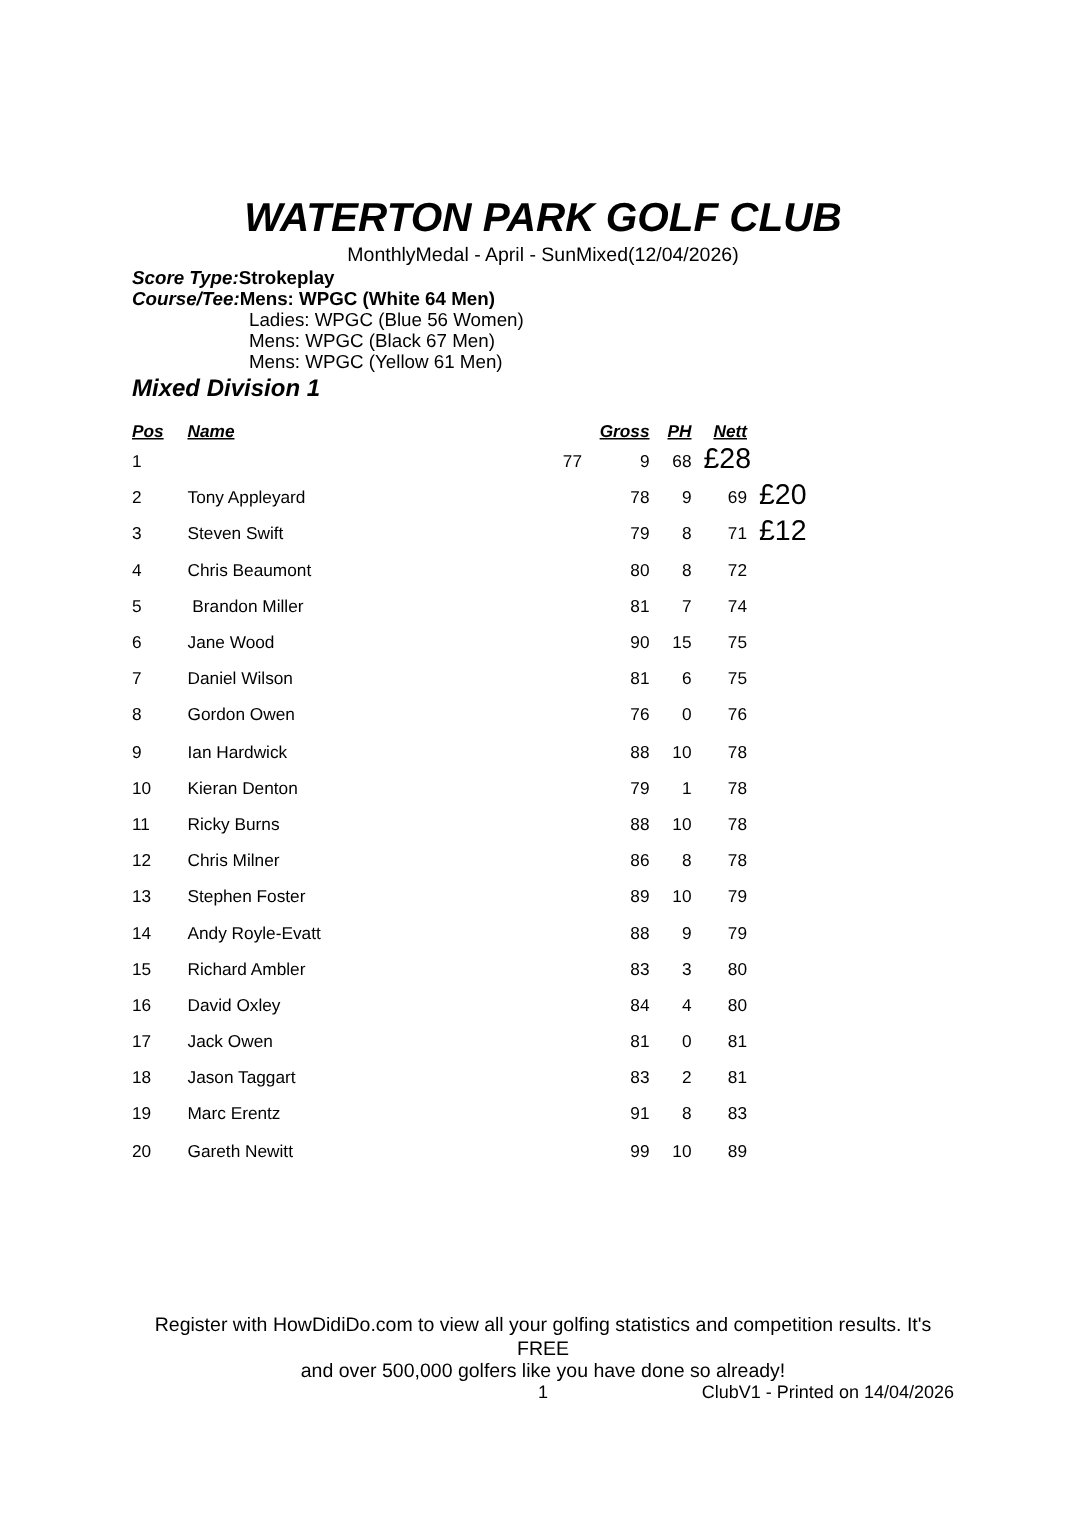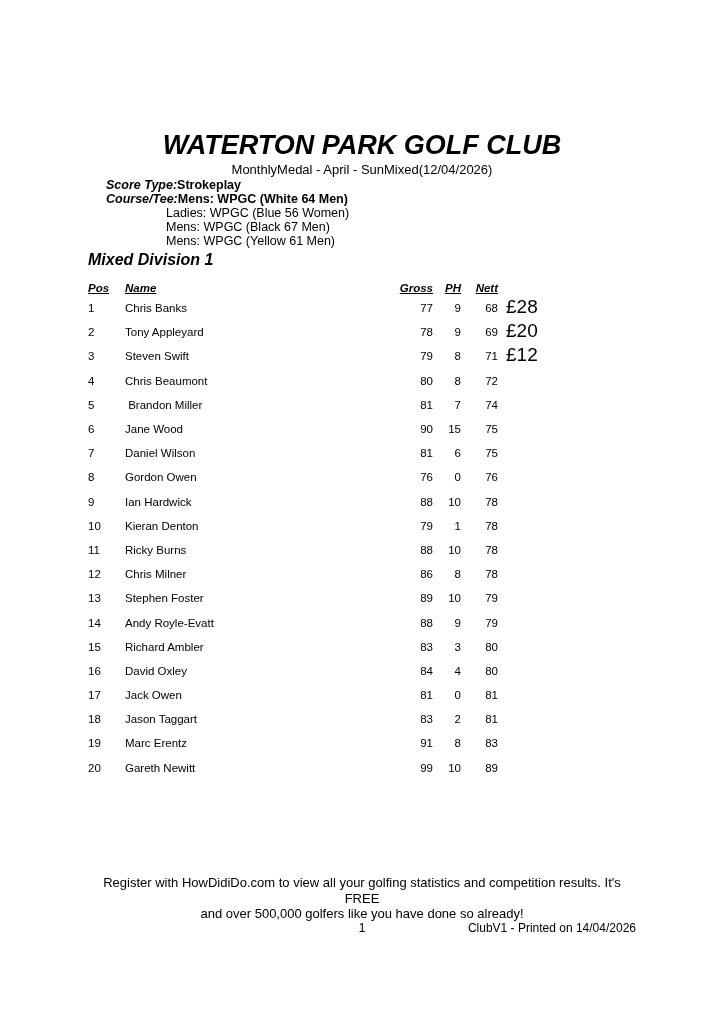--- a/index.html
+++ b/index.html
@@ -36,21 +36,21 @@
     margin-top: 44px;
   }
   .doc-subtitle {
     font-size: 13px;
     line-height: 16px;
     margin-top: 2px;
   }
 
   
   .info-block { top: 178px; font-size: 12.5px; line-height: 14px; }
-  .info-line { display: flex; margin-left: 18px; }
+  .info-line { display: flex; }
   .info-label { font-weight: bold; font-style: italic; white-space: pre; }
   .info-value { white-space: pre; font-weight: bold; }
   .info-cont { padding-left: 78px; white-space: pre; }
 
   .division-title {
     top: 250px;
     font-size: 16px;
     font-weight: bold;
     font-style: italic;
     line-height: 20px;
@@ -138,21 +138,20 @@
       <span class="c-name">Name</span>
       <span class="c-gross">Gross</span>
       <span class="c-ph">PH</span>
       <span class="c-nett">Nett</span>
       <span></span>
     </div>
     <div class="t-rows">
 
     <div class="t-grid t-row">
         <span class="c-pos">1</span>
-        <span class="c-name">Chris Banks</span>
         <span class="c-gross">77</span>
         <span class="c-ph">9</span>
         <span class="c-nett">68</span>
         <span class="c-prize">£28</span>
       </div>
         <div class="t-grid t-row">
         <span class="c-pos">2</span>
         <span class="c-name">Tony Appleyard</span>
         <span class="c-gross">78</span>
         <span class="c-ph">9</span>

